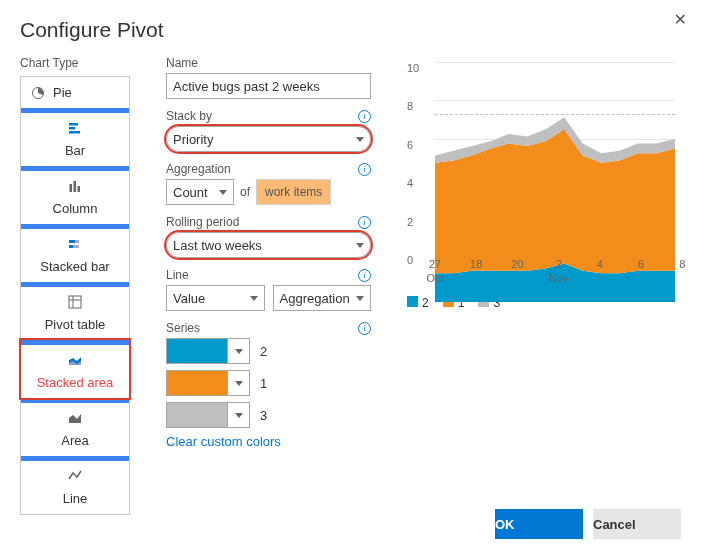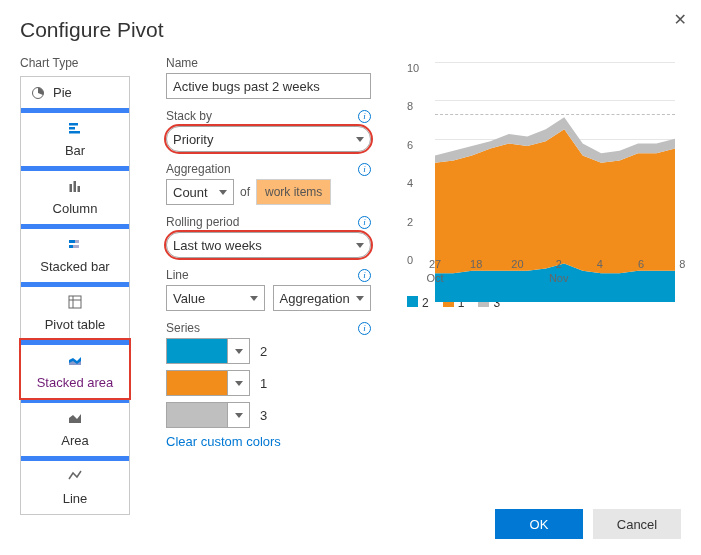--- a/index.html
+++ b/index.html
@@ -15,21 +15,21 @@
   .col-types { width: 110px; }
   .col-form  { width: 205px; }
   .col-chart { flex: 1; }
   .section-label { font-size: 12px; color: #555; margin-bottom: 6px; display: block; }
   .type-list { border: 1px solid #c8c8c8; }
   .type-item {
     display: flex; align-items: center; gap: 8px;
     padding: 8px 10px; cursor: pointer; font-size: 13px; color: #333;
   }
   .type-item + .type-item { border-top: 5px solid #3b82f6; flex-direction: column; }
-  .type-item.selected { color: #701a75; }
+  .type-item.selected { color: #ef4444; }
   .type-item .ico { width: 14px; height: 14px; display: inline-flex; align-items: center; justify-content: center; }
   .hl { outline: 2px solid #e03b2f; outline-offset: 0; }
   .field { margin-bottom: 10px; }
   .field-label-row { display: flex; align-items: center; justify-content: space-between; margin-bottom: 3px; }
   .field-label-row label { font-size: 12px; color: #555; }
   .info { width: 13px; height: 13px; border: 1px solid #0078d4; border-radius: 50%; color: #0078d4; font-size: 9px; display: inline-flex; align-items: center; justify-content: center; font-style: italic; font-family: Georgia, serif; }
   input[type=text], .select {
     border: 1px solid #a6a6a6; font-size: 13px; padding: 4px 6px; background: #fff; color: #333;
   }
   input[type=text] { width: 100%; height: 26px; }
@@ -52,21 +52,21 @@
   .chart-area { position: relative; height: 220px; margin-top: 6px; }
   .chart-plot { position: absolute; left: 28px; top: 0; right: 6px; bottom: 28px; }
   .ytick { position: absolute; left: 0; font-size: 11px; color: #666; transform: translateY(50%); }
   .grid { position: absolute; left: 28px; right: 6px; border-top: 1px solid #e6e6e6; }
   .grid.dash { border-top: 1px dashed #c0c0c0; }
   .xtick { position: absolute; bottom: 12px; font-size: 11px; color: #666; transform: translateX(-50%); }
   .xsub  { position: absolute; bottom: -2px; font-size: 11px; color: #666; transform: translateX(-50%); }
   .legend { display: flex; gap: 14px; margin-top: 14px; font-size: 12px; align-items: center; }
   .legend .sq { width: 11px; height: 11px; display: inline-block; margin-right: 4px; }
   .footer { position: absolute; bottom: 16px; right: 20px; display: flex; gap: 10px; }
-  .btn { width: 88px; height: 30px; display: inline-flex; align-items: center; justify-content: center; font-size: 13px; cursor: pointer; }
+  .btn { width: 88px; height: 30px; display: inline-flex; align-items: center; font-size: 13px; cursor: pointer; font-weight: bold; }
   .btn-primary { background: #0078d4; color: #fff; }
   .btn-secondary { background: #e6e6e6; color: #333; }
 </style>
 </head>
 <body>
 
 <span class="close-x">✕</span>
 <h1>Configure Pivot</h1>
 
 <div class="cols">

